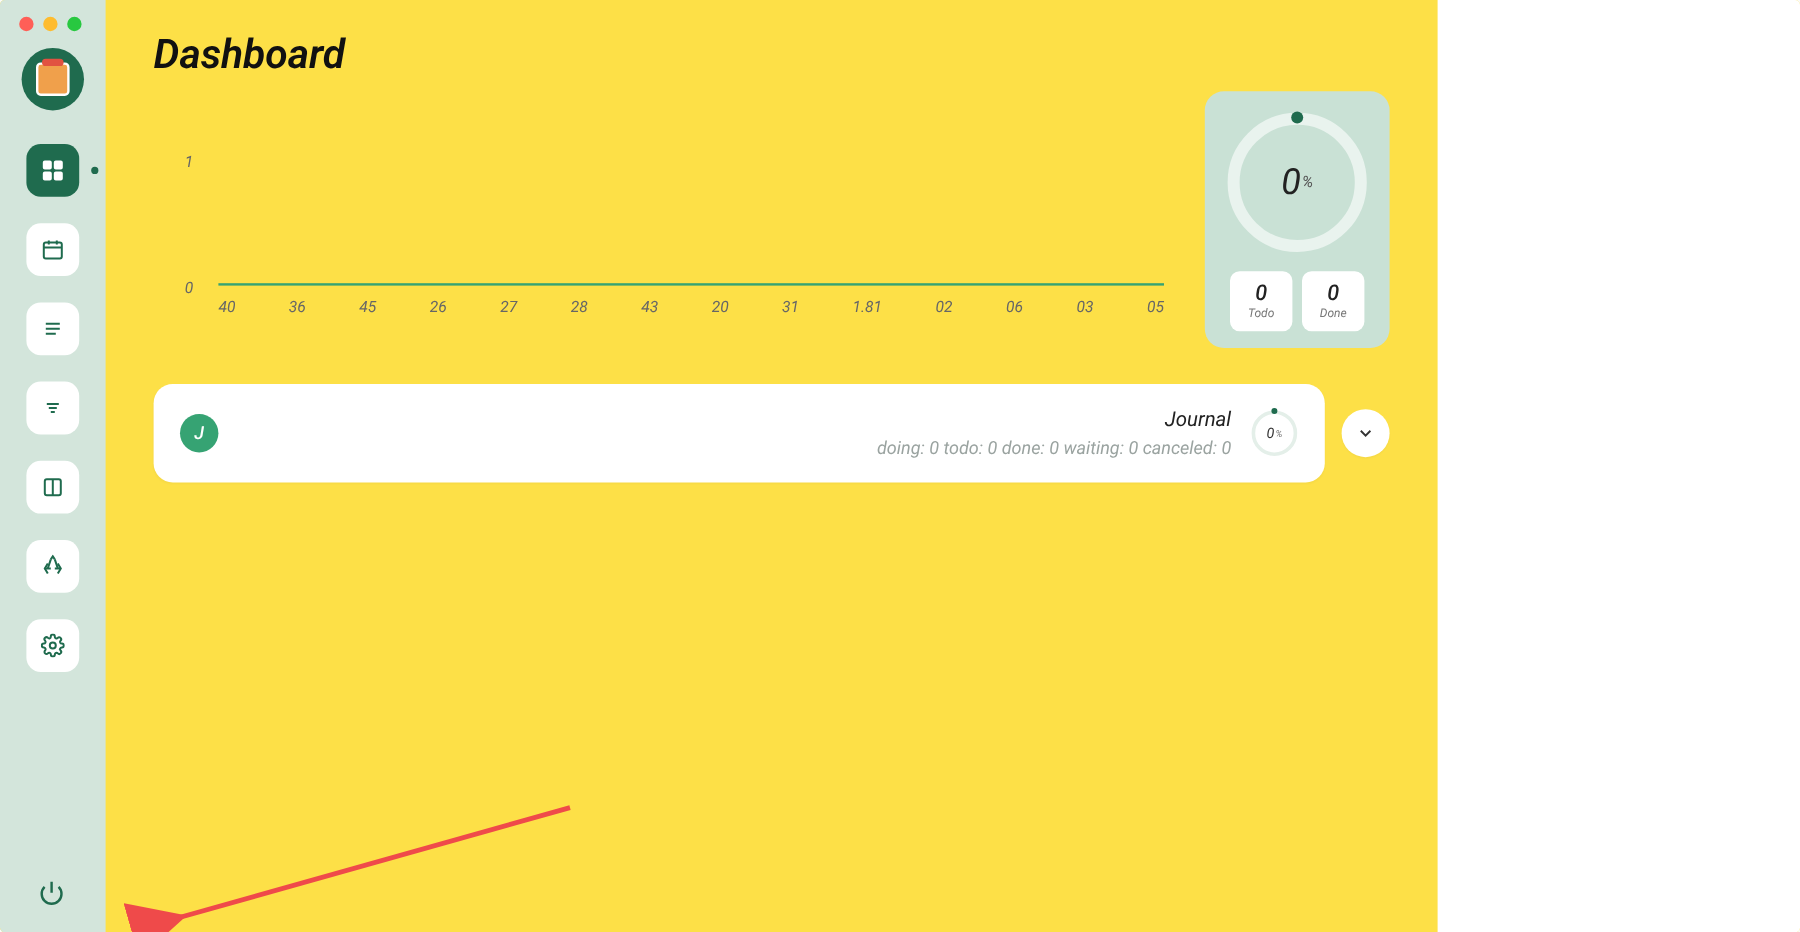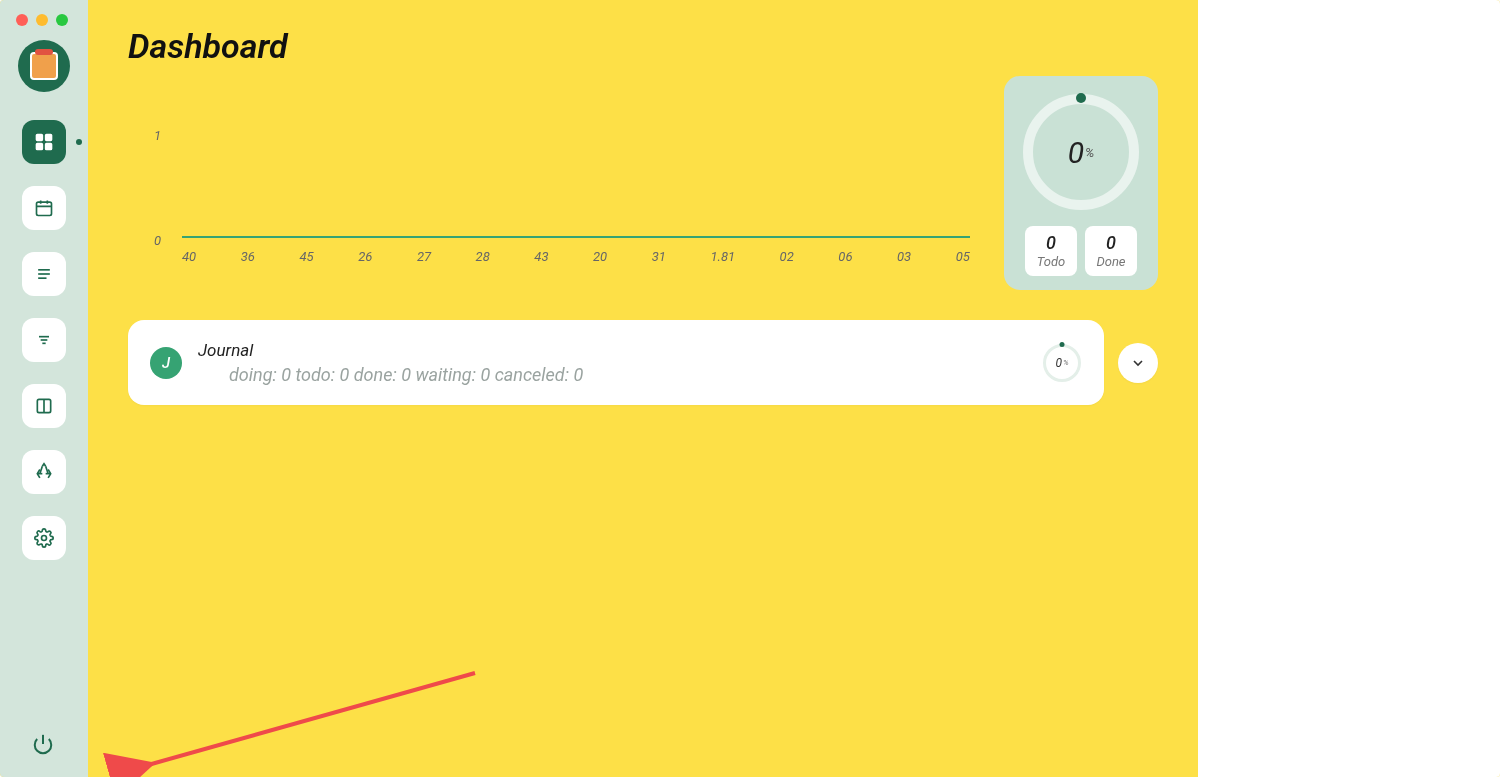--- a/index.html
+++ b/index.html
@@ -154,41 +154,41 @@
     background:#1f6b4e;
   }
   .ring-val { font-size: 30px; font-weight:400; color:#222; }
   .ring-pct { font-size: 13px; color:#555; margin-left:1px; }
   .stat-row { display:flex; gap:8px; }
   .stat {
     background:#fff; border-radius:8px; width:52px; height:50px;
     display:flex; flex-direction:column; align-items:center; justify-content:center;
   }
   .stat-num { font-size:18px; font-weight:500; color:#222; line-height:1;}
-  .stat-lbl { font-size:13px; color:#777; margin-top:2px;}
+  .stat-lbl { font-size:10px; color:#777; margin-top:2px;}
   
   .card-row { display:flex; align-items:center; gap:14px; margin-top:30px;}
   .journal-card {
     flex:1;
     background:#fff;
     border-radius:16px;
     padding:20px 22px;
     display:flex; align-items:center; gap:16px;
     box-shadow: 0 1px 2px rgba(0,0,0,0.03);
     max-width: 998px;
   }
   .avatar {
     width:32px; height:32px; border-radius:50%;
     background:#36a373; color:#fff;
     display:flex;align-items:center;justify-content:center;
     font-size:15px; font-weight:500;
   }
-  .j-body { flex:1; }
+  .j-body { flex:1;text-align:right; }
   .j-title { font-size:17px; color:#222; margin-bottom:4px;}
-  .j-meta { font-size:18px; color:#9aa3a0;margin-left:31px; }
+  .j-meta { font-size:15px; color:#9aa3a0;margin-left:31px; }
   .mini-ring-box { position:relative; width:40px; height:40px; display:flex;align-items:center;justify-content:center;}
   .mini-ring {
     width:38px;height:38px;border-radius:50%;
     border:3px solid #e4efe9;
     display:flex;align-items:center;justify-content:center;
     font-size:12px;color:#333;
   }
   .mini-ring-dot {
     position:absolute; top:-1px; left:50%; transform:translateX(-50%);
     width:5px;height:5px;border-radius:50%;background:#1f6b4e;

